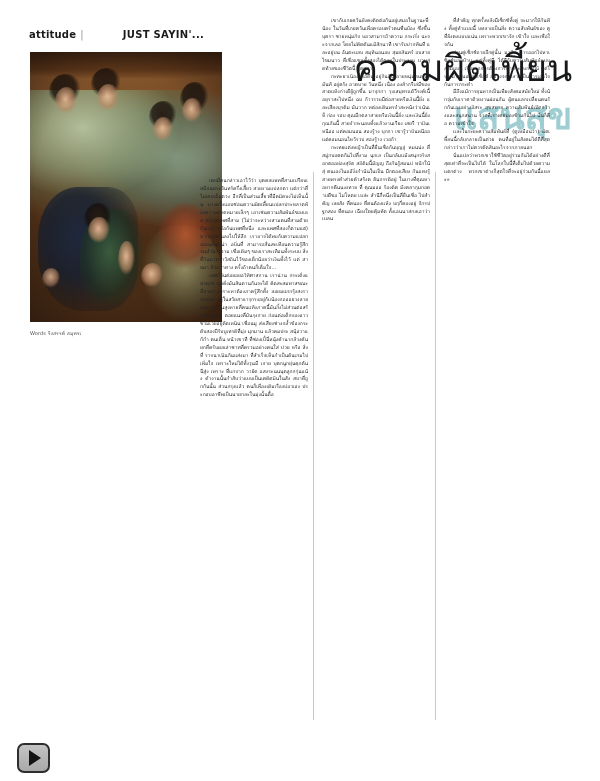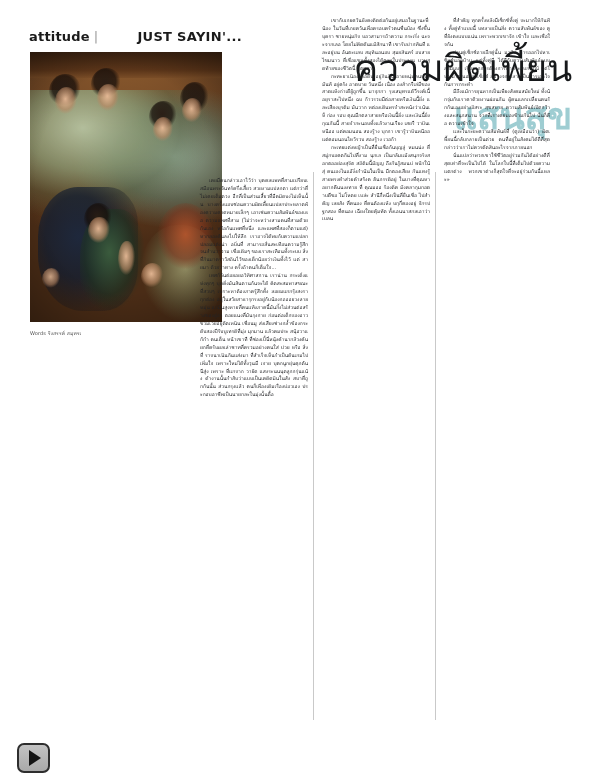--- a/index.html
+++ b/index.html
@@ -20,21 +20,21 @@
     position: absolute;
     inset: 0;
     background: #ffffff;
   }
 
   
   .runhead {
     position: absolute;
     left: 29px;
     top: 29px;
-    font-size: 13px;
+    font-size: 10px;
     font-weight: 700;
     letter-spacing: .2px;
     color: #1b1b1b;
     display: flex;
     align-items: baseline;
     gap: 4px;
     white-space: nowrap;
   }
   .runhead .brand { font-weight: 700; }
   .runhead .sep {

